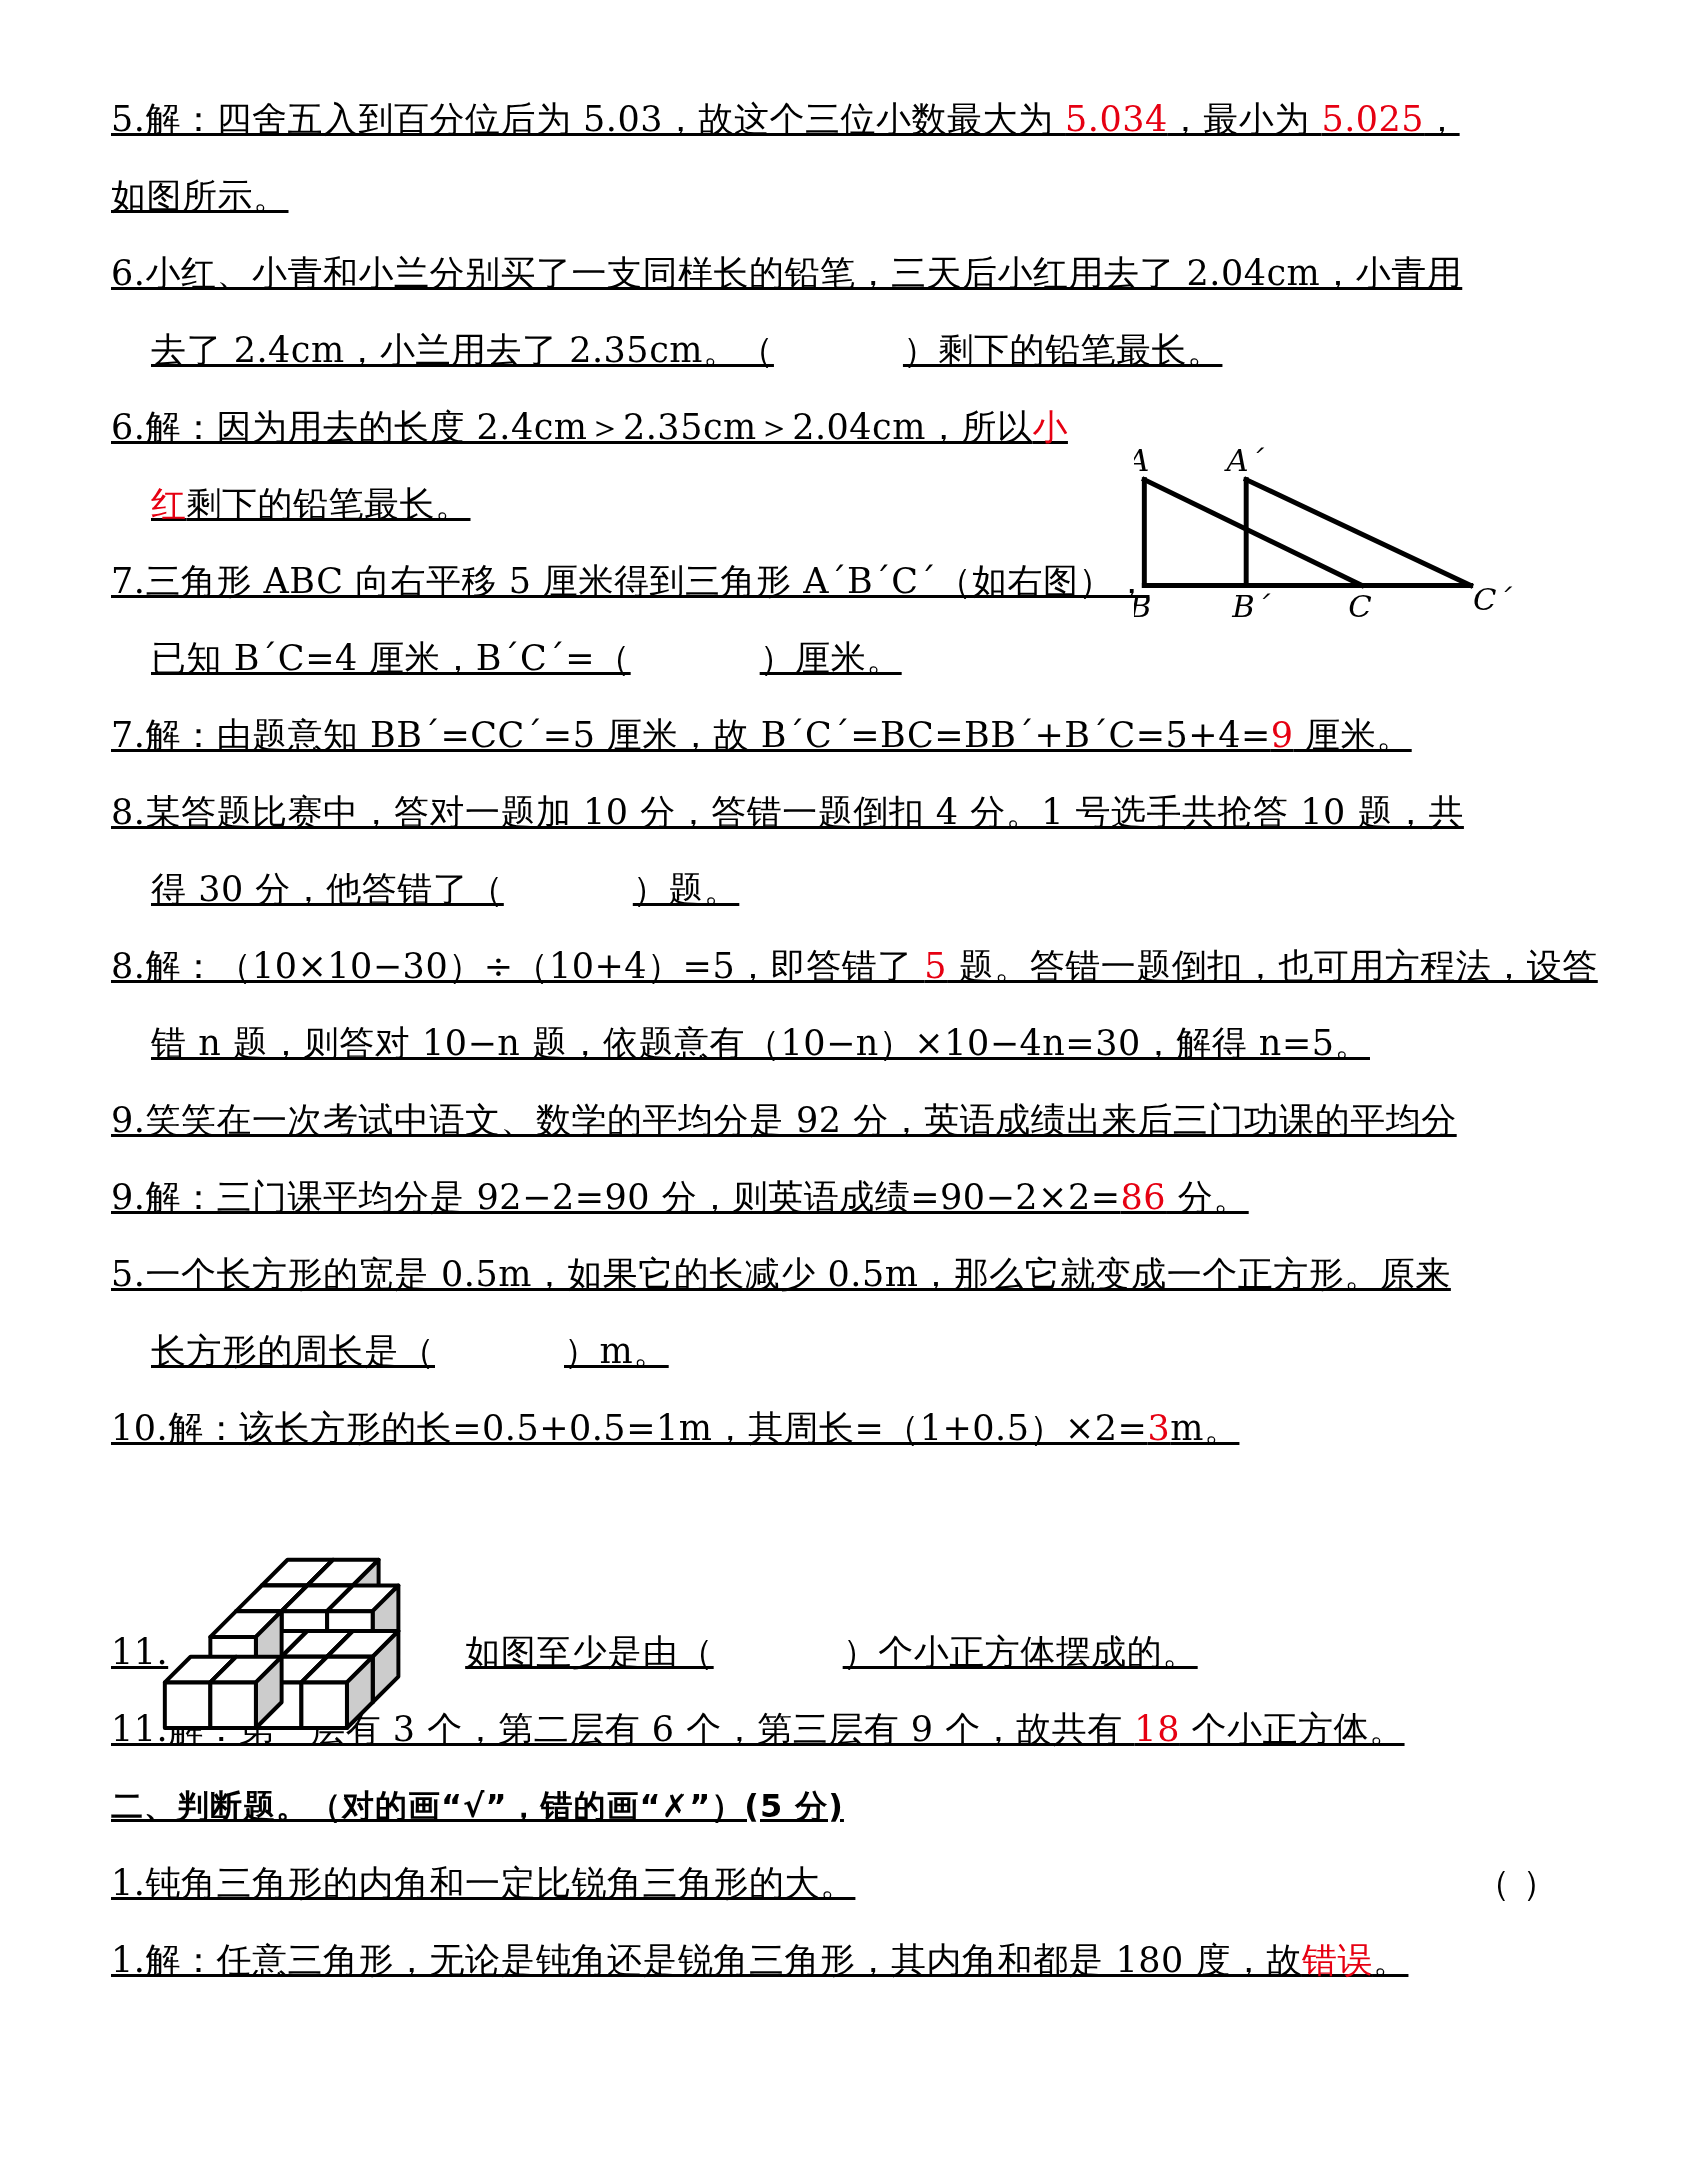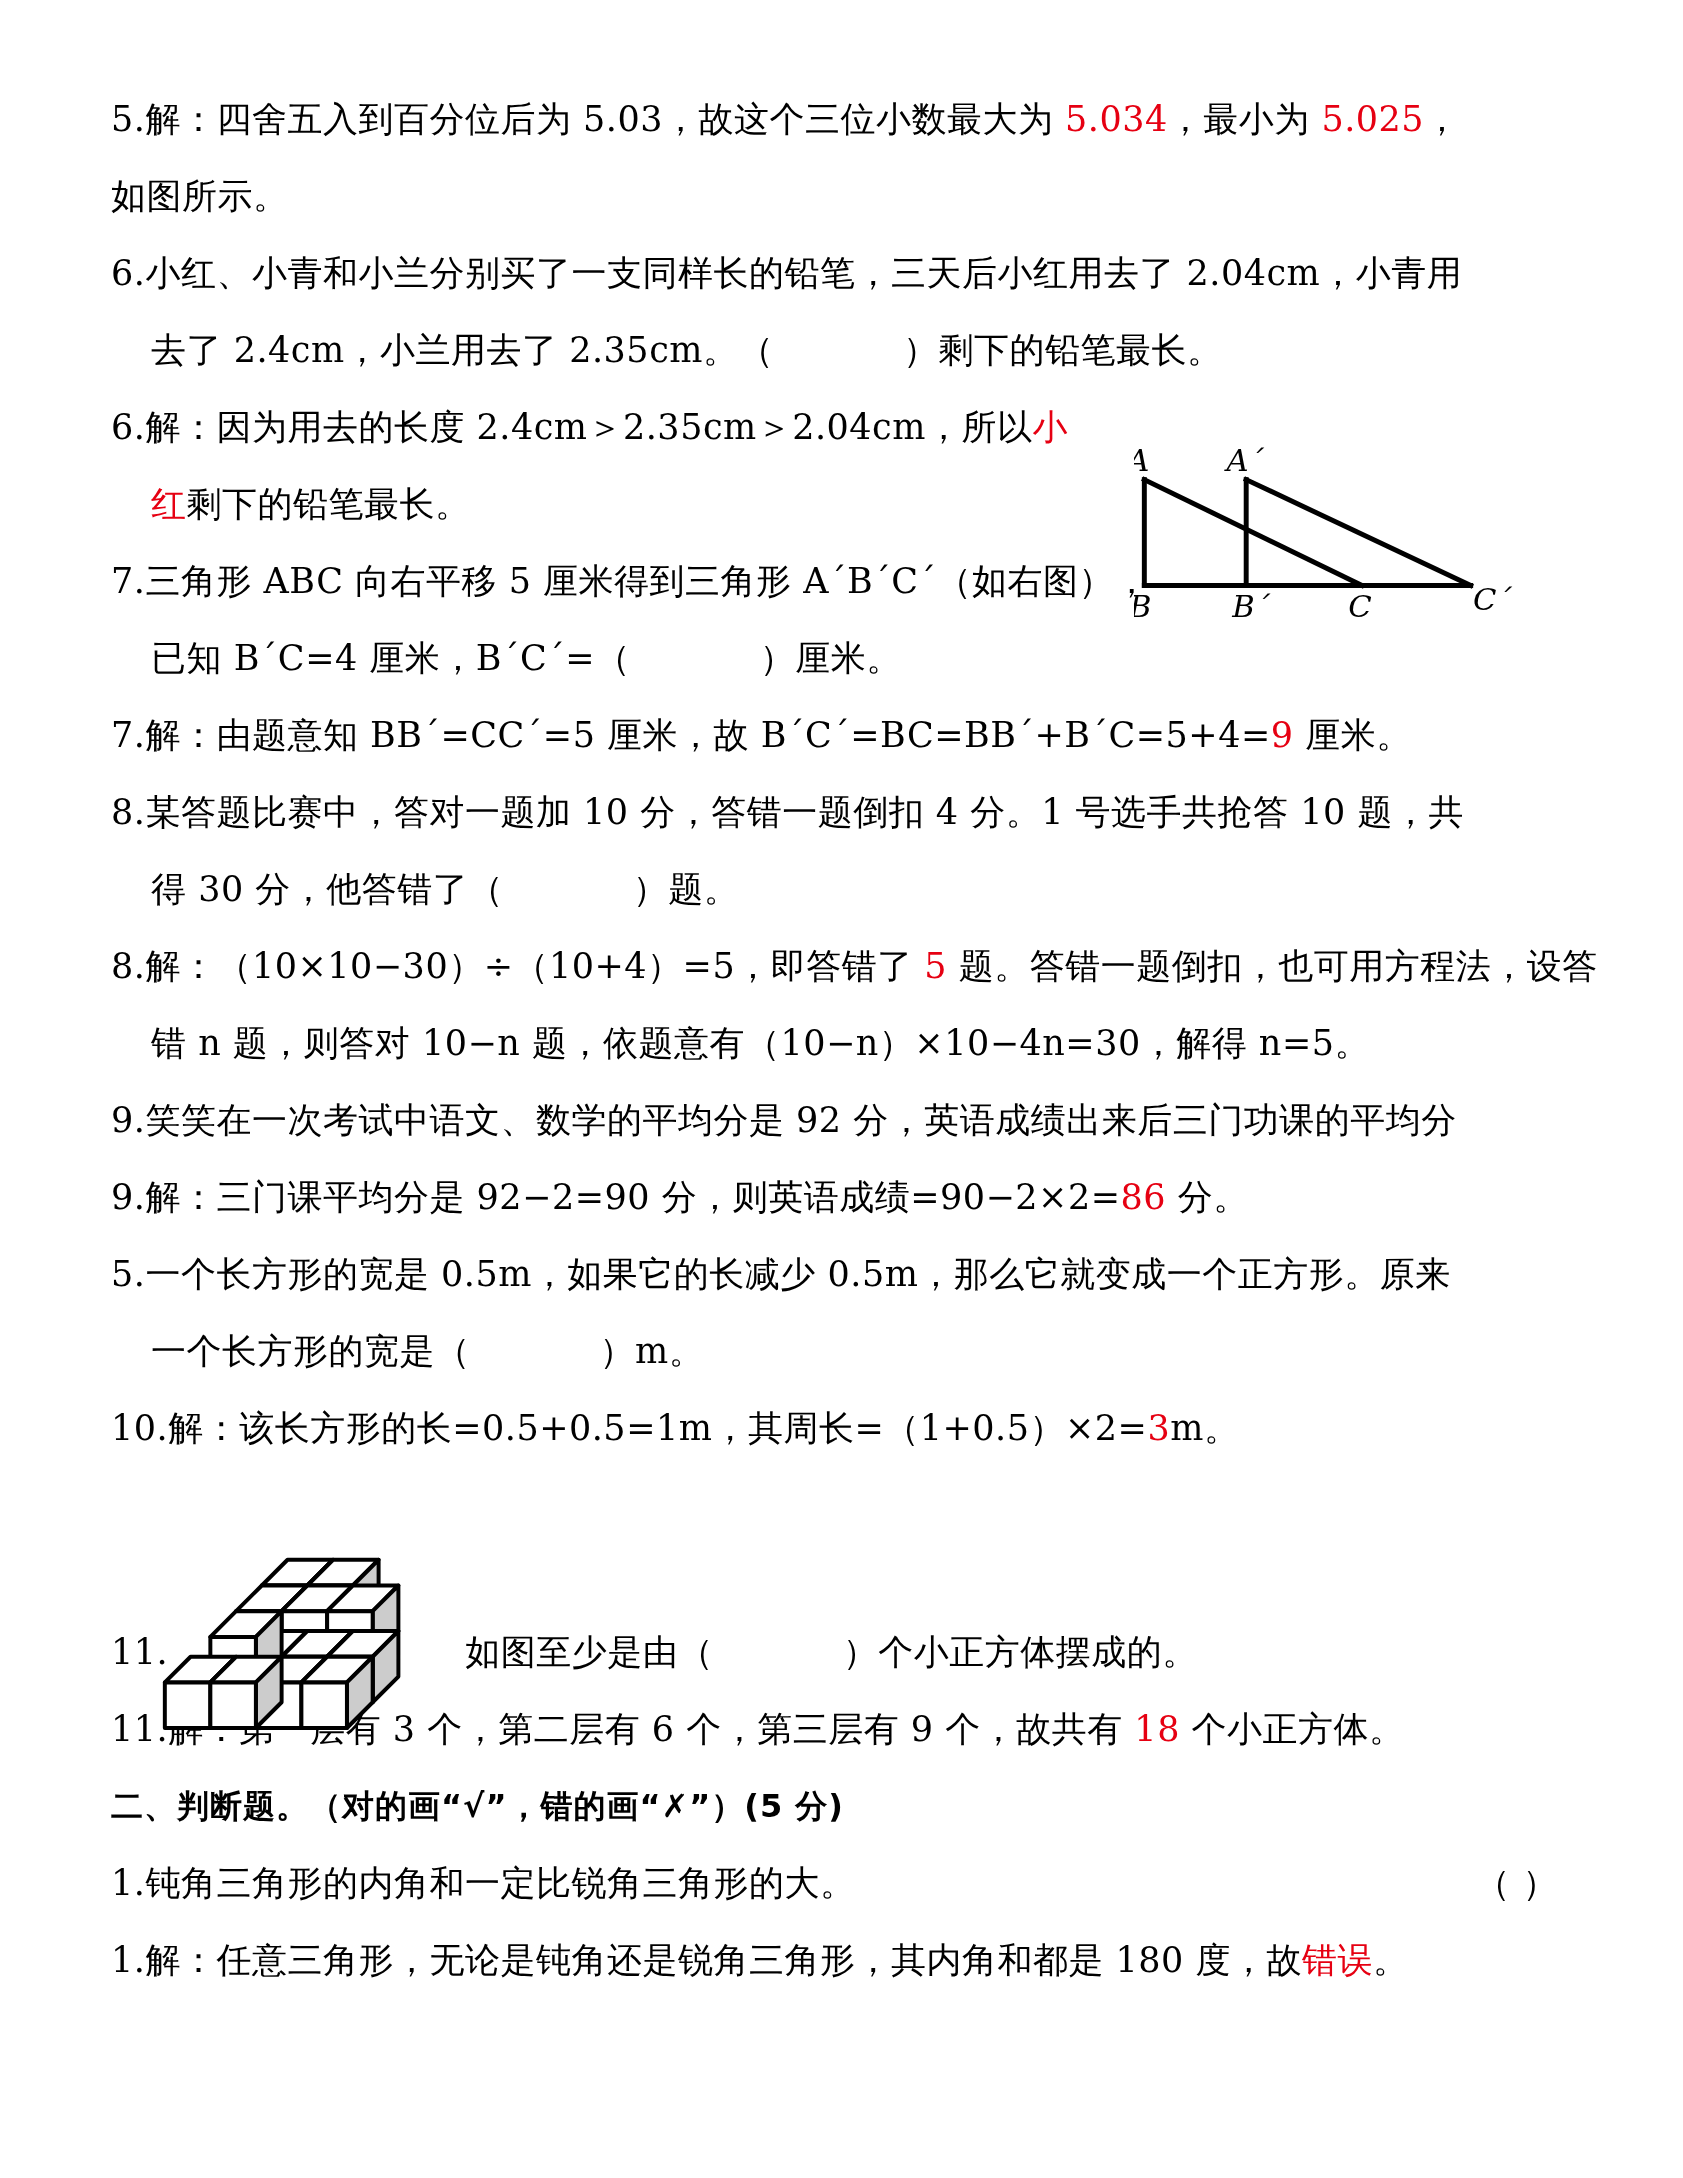--- a/index.html
+++ b/index.html
@@ -25,20 +25,21 @@
     left: 111px;
     top: 81px;
     width: 1465px;
   }
   .line {
     font-size: 35px;
     line-height: 77px;
     letter-spacing: 0.5px;
     white-space: nowrap;
     position: relative;
+    text-decoration: underline;
   }
   .para {
     margin: 0;
     padding: 0;
   }
   .indent {
     padding-left: 40px;
   }
   .red {
     color: #e60012;
@@ -159,21 +160,21 @@
       <div class="line">
         <span>9.解：三门课平均分是 92−2=90 分，则英语成绩=90−2×2=</span><span class="red">86</span><span> 分。</span>
       </div>
     </div>
 
     <div class="para">
       <div class="line">
         <span>5.一个长方形的宽是 0.5m，如果它的长减少 0.5m，那么它就变成一个正方形。原来</span>
       </div>
       <div class="line indent">
-        <span>一个长方形的宽是（</span><span class="blank-m"></span><span>）m。</span>
+        <span>长方形的周长是（</span><span class="blank-m"></span><span>）m。</span>
       </div>
     </div>
 
     <div class="para">
       <div class="line">
         <span>10.解：该长方形的长=0.5+0.5=1m，其周长=（1+0.5）×2=</span><span class="red">3</span><span>m。</span>
       </div>
     </div>
 
     <div style="height:147px"></div>

